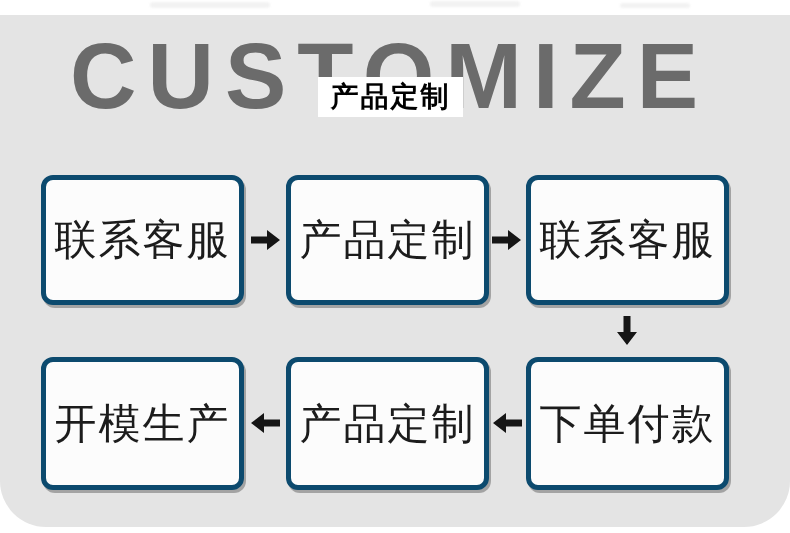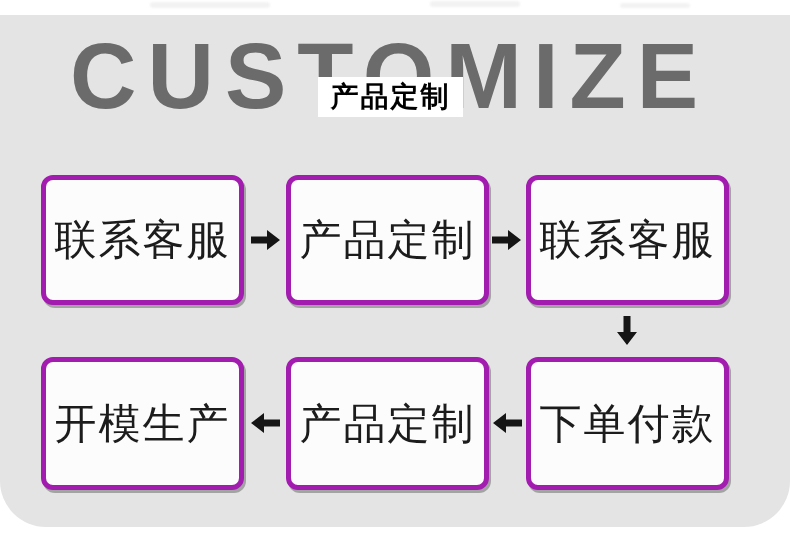--- a/index.html
+++ b/index.html
@@ -37,21 +37,21 @@
     position:absolute;left:318px;top:77px;width:145px;height:40px;
     background:#ffffff;color:#000000;
     display:flex;align-items:center;justify-content:center;
     font-size:28px;font-weight:bold;letter-spacing:2px;
     font-family:"Liberation Sans","DejaVu Sans",sans-serif;
   }
 
   
   .step{
     position:absolute;width:203px;height:130px;box-sizing:border-box;
-    background:#fcfcfc;border:5px solid #a21caf;border-radius:12px;
+    background:#fcfcfc;border:5px solid #0c4a6e;border-radius:12px;
     box-shadow:2px 3px 0 #a3a3a3;
     display:flex;align-items:center;justify-content:center;
     font-size:42px;color:#1c1c1c;letter-spacing:2px;white-space:nowrap;
     font-family:Liberation Mono, monospace;
   }
   .r1{top:175px;}
   .r2{top:357px;height:133px;}
   .c1{left:41px;}
   .c2{left:286px;}
   .c3{left:526px;}

